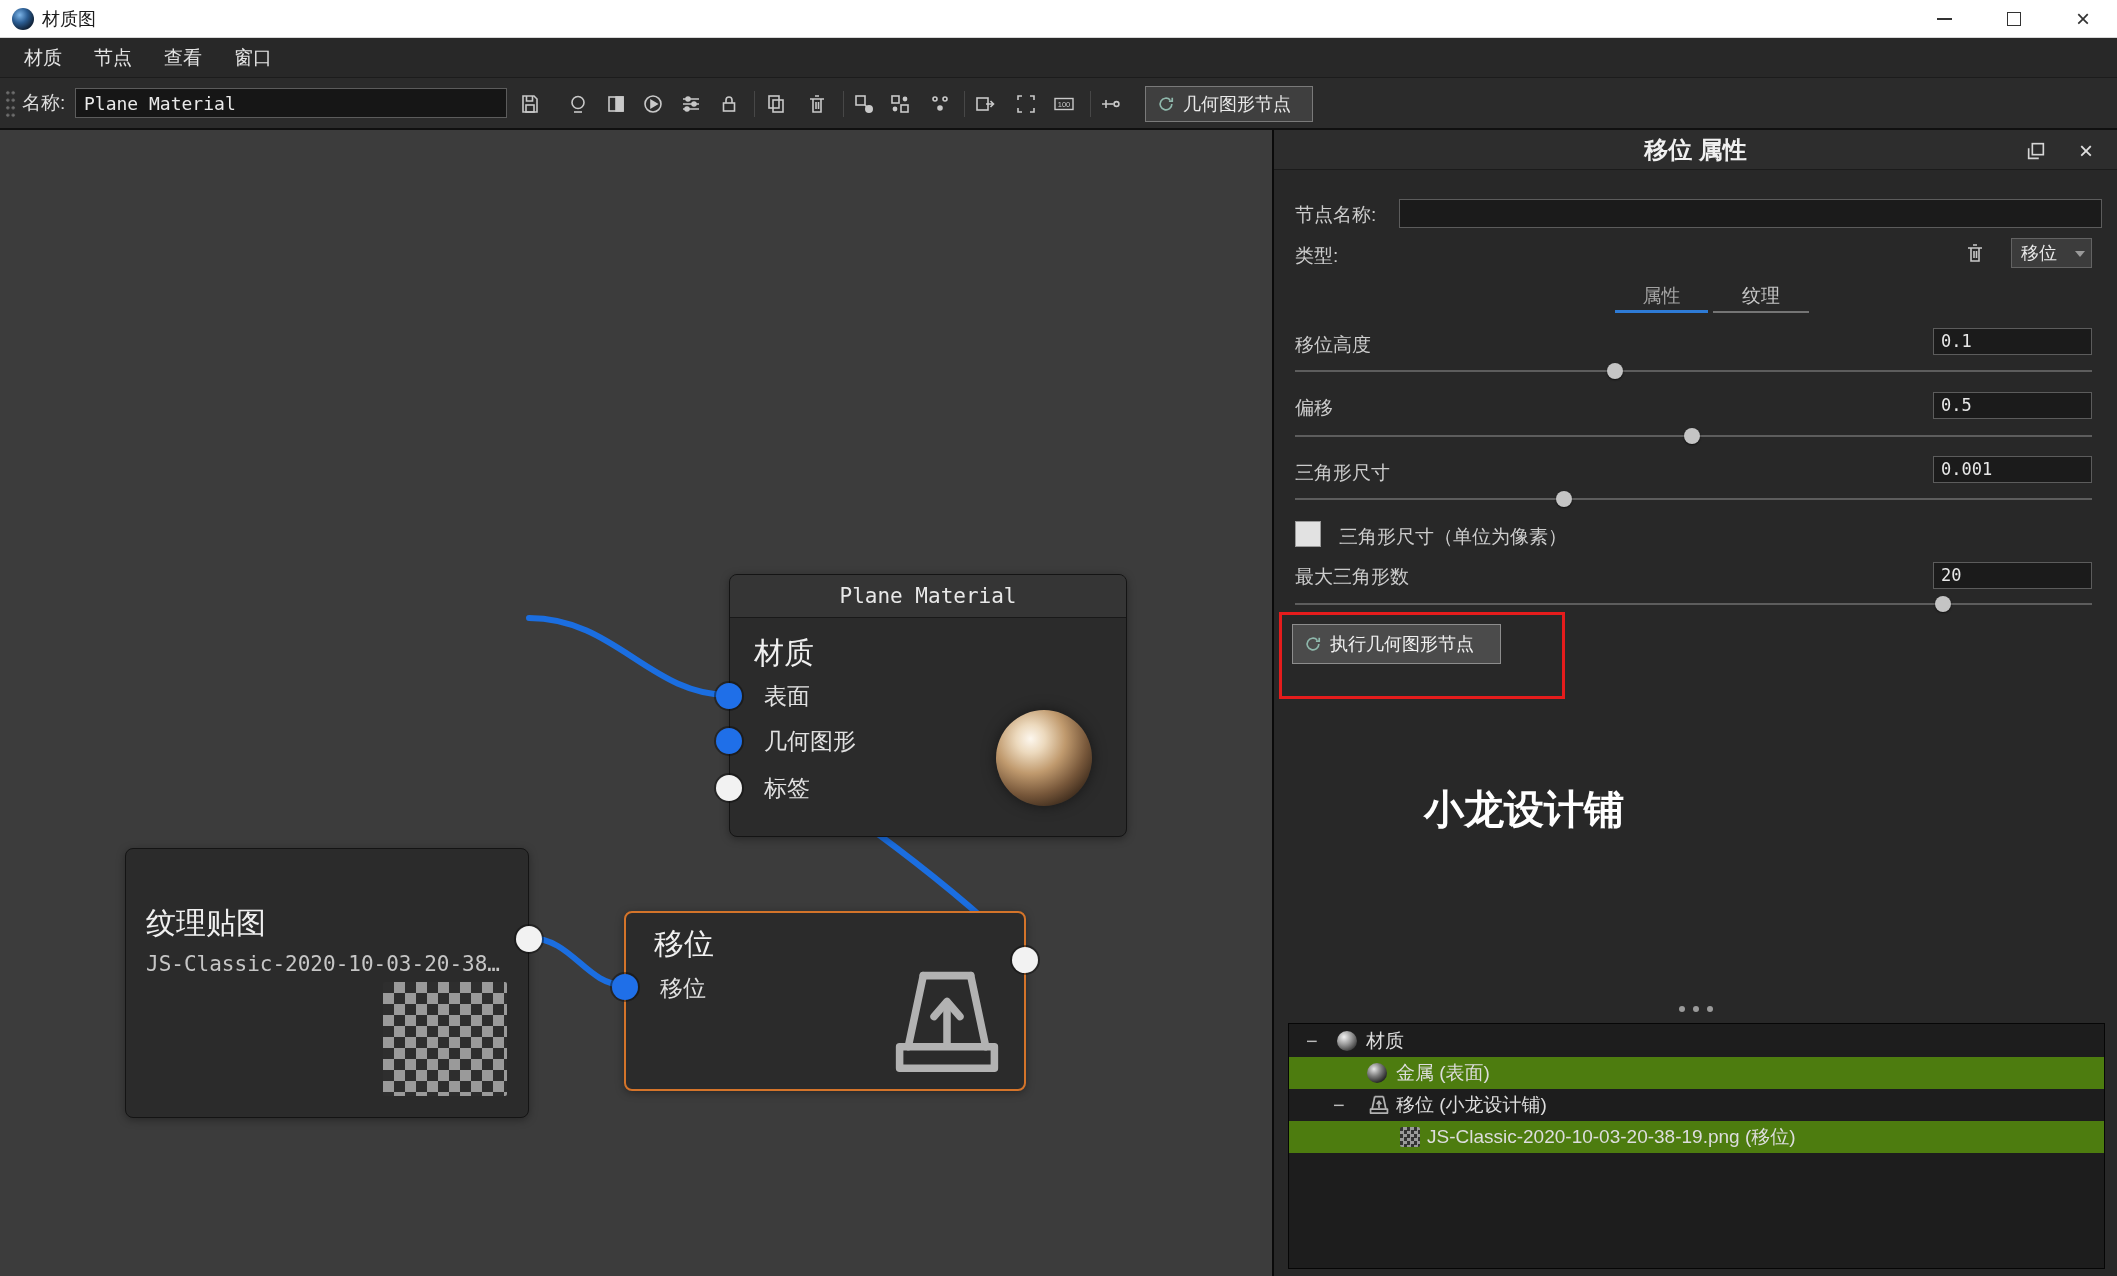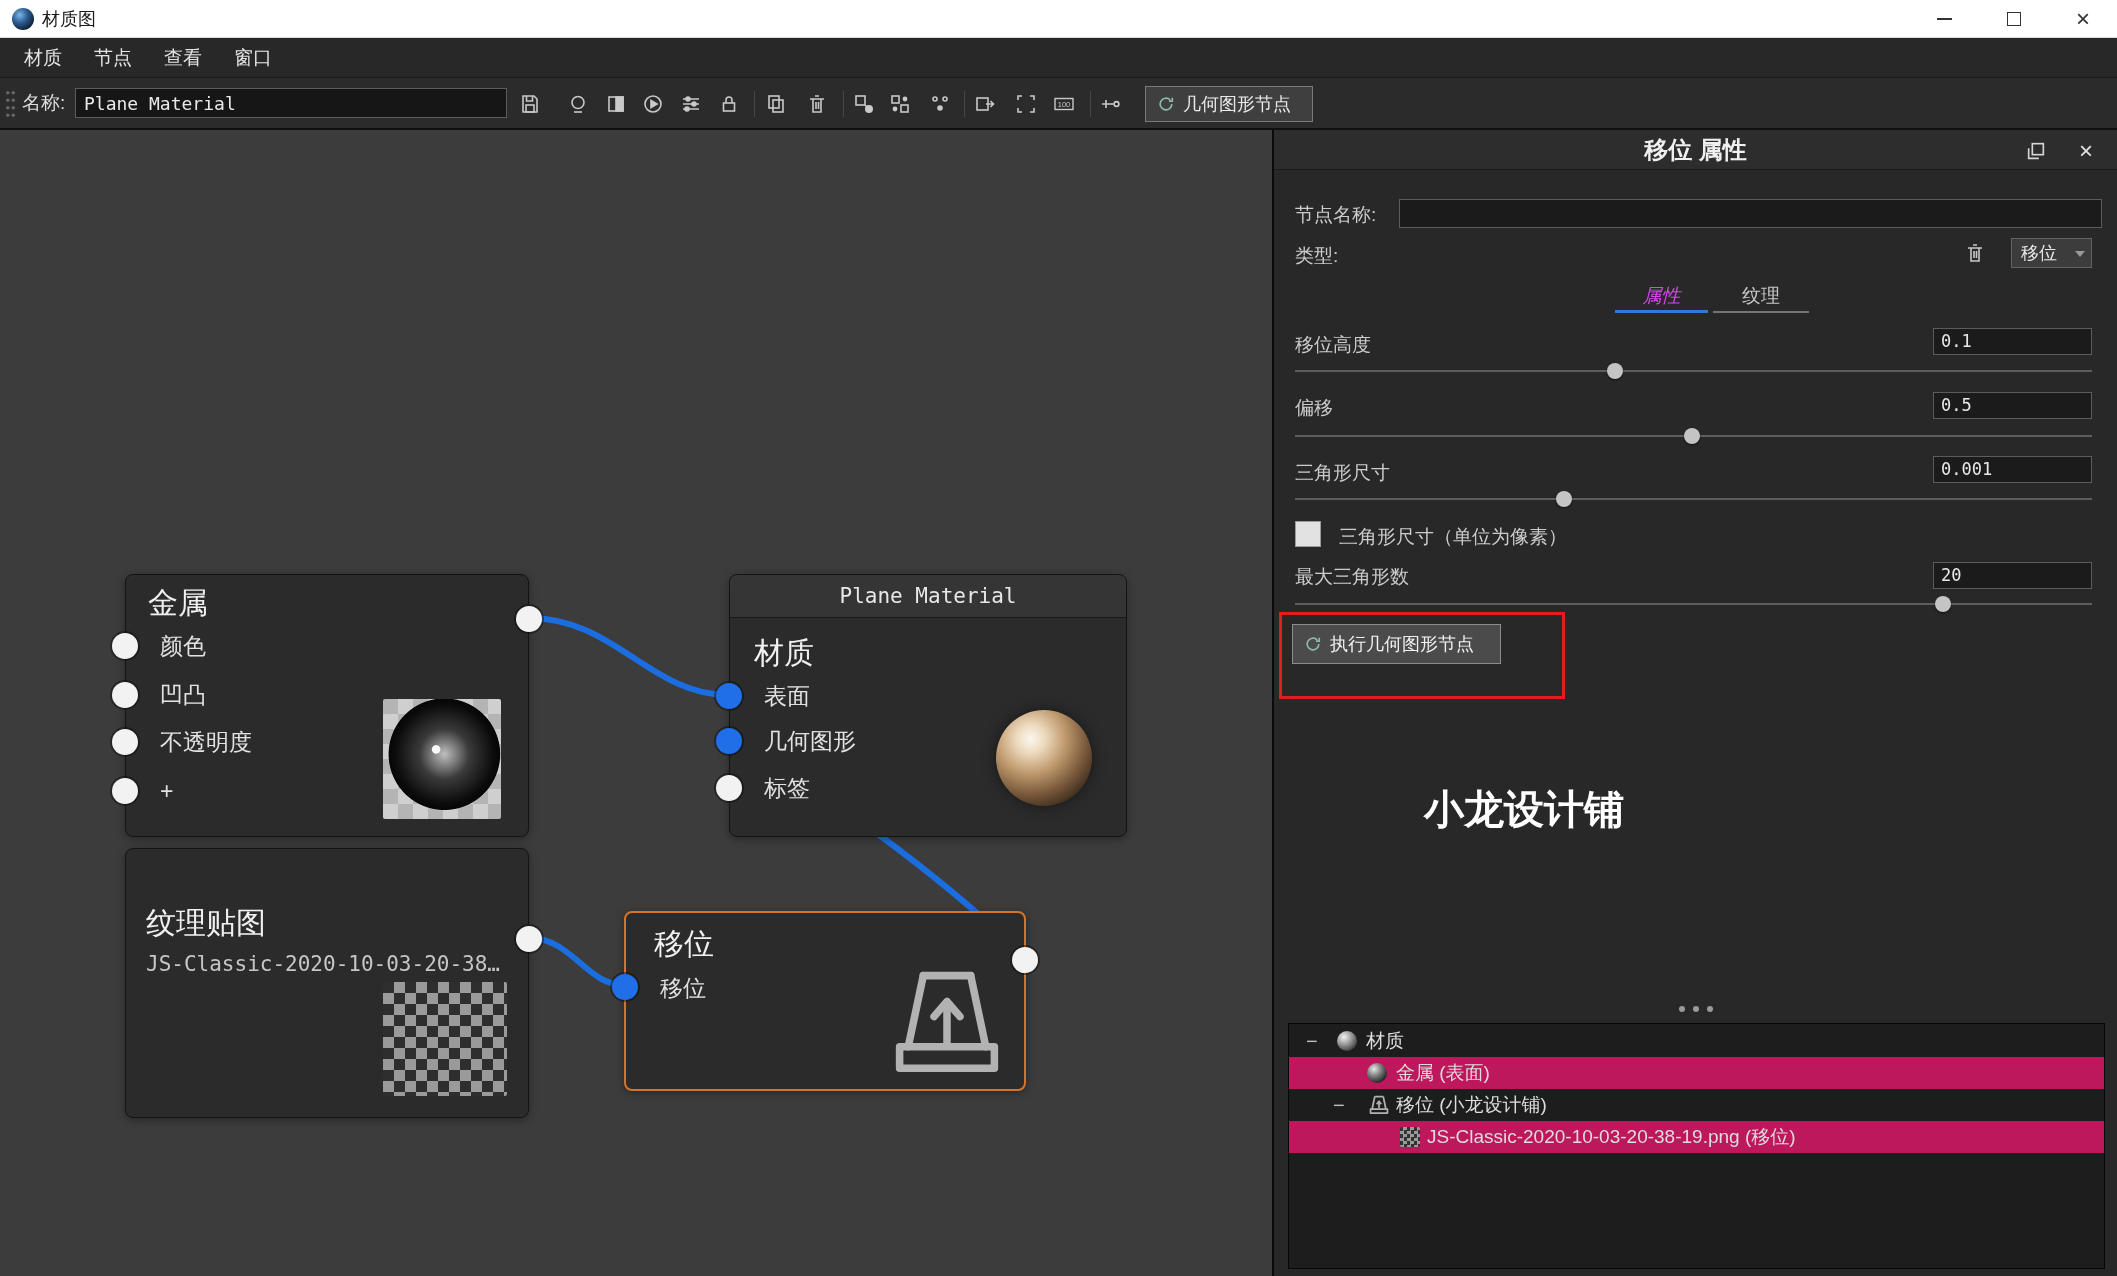--- a/index.html
+++ b/index.html
@@ -93,21 +93,21 @@
   .p-valuebox { position:absolute; left:659px; width:159px; height:27px; background:#1b1b1b;
     border:1px solid #5c5c5c; color:#e8e8e8; font-size:17px; line-height:25px; padding-left:7px;
     font-family:"DejaVu Sans Mono", monospace; }
   .type-dropdown { position:absolute; left:737px; top:108px; width:81px; height:30px; background:#3c3c3c;
     border:1px solid #636363; color:#e8e8e8; font-size:18px; line-height:28px; padding-left:9px; }
   .dd-arrow { position:absolute; right:6px; top:12px; width:0; height:0; border-left:5px solid transparent;
     border-right:5px solid transparent; border-top:6px solid #9a9a9a; }
   .p-trash { position:absolute; left:686px; top:108px; width:30px; height:30px; display:flex;
     align-items:center; justify-content:center; }
   .tab { position:absolute; top:152px; height:31px; text-align:center; font-size:19px; line-height:28px; }
-  .tab-active { color:#d946ef; border-bottom:3px solid #2e7bd6;font-style:italic; }
+  .tab-active { color:#a3a3a3; border-bottom:3px solid #2e7bd6; }
   .tab-inactive { color:#c6c6c6; border-bottom:2px solid #757575; }
   .track { position:absolute; left:21px; width:797px; height:2px; background:#5d5d5d; }
   .handle { position:absolute; top:-7px; width:16px; height:16px; border-radius:50%; background:#c4c4c4;
     box-shadow:0 1px 2px rgba(0,0,0,.6); }
   .checkbox { position:absolute; left:21px; top:391px; width:26px; height:26px; background:#e2e2e2;
     border:1px solid #9a9a9a; }
   .exec-btn { position:absolute; left:18px; top:494px; width:209px; height:40px; background:#4b4b4b;
     border:1px solid #8d8d8d; display:flex; align-items:center; gap:7px; padding:0 10px;
     font-size:18px; color:#f0f0f0; }
   .exec-btn svg { width:20px; height:20px; }
@@ -116,21 +116,21 @@
   .watermark { position:absolute; left:150px; top:652px; width:480px; 
     font-size:40px; font-weight:bold; color:#ffffff; }
   .splitter-dots { position:absolute; left:0; top:876px; width:100%; display:flex; gap:8px;
     justify-content:center; }
   .splitter-dots span { width:6px; height:6px; border-radius:50%; background:#9a9a9a; }
 
   
   .tree { position:absolute; left:14px; top:893px; width:817px; height:246px; background:#1d1d1d;
     border:1px solid #060606; overflow:hidden; }
   .tree-row { position:absolute; left:0; width:100%; height:32px; font-size:19px; color:#dddddd; }
-  .tree-row-alt { background:#be185d; }
+  .tree-row-alt { background:#4d7c0f; }
   .tr-exp { position:absolute; top:0; line-height:32px; color:#bbbbbb; font-size:20px; }
   .tr-icon { position:absolute; top:6px; width:20px; height:20px; border-radius:2px; }
   .tr-label { position:absolute; top:0; line-height:32px; white-space:nowrap; }
   .icon-ball1 { border-radius:50%;
     background:radial-gradient(circle at 35% 30%, #f2f2f2, #9a9a9a 40%, #3c3c3c 78%, #161616); }
   .icon-ball2 { border-radius:50%;
     background:radial-gradient(circle at 35% 30%, #e8e8e8, #7d7d7d 38%, #252525 75%, #000); }
   .icon-noise { background:repeating-conic-gradient(#9a9a9a 0% 25%, #333 0% 50%) 0 0/7px 7px; }
 </style>
 </head>
@@ -272,33 +272,20 @@
     </div>
   </div>
 
   <div class="canvas">
     <svg class="wires" width="1272" height="1146">
       <path d="M529,488 C615,488 650,565 729,565" stroke="#1b6ee0" stroke-width="6" fill="none" stroke-linecap="round"></path>
       <path d="M529,808 C572,808 586,855 624,855" stroke="#1b6ee0" stroke-width="6" fill="none" stroke-linecap="round"></path>
       <path d="M1026,828 C944,748 804,644 729,610" stroke="#1b6ee0" stroke-width="6" fill="none" stroke-linecap="round"></path>
     </svg>
 
-    <div class="node" style="left:125px; top:444px; width:404px; height:263px;">
-      <div class="node-type" style="left:22px; top:8px;">金属</div>
-      <span class="pin pin-left" style="top:58px"></span>
-      <span class="pin pin-left" style="top:107px"></span>
-      <span class="pin pin-left" style="top:154px"></span>
-      <span class="pin pin-left" style="top:203px"></span>
-      <div class="pin-label" style="top:58px">颜色</div>
-      <div class="pin-label" style="top:107px">凹凸</div>
-      <div class="pin-label" style="top:154px">不透明度</div>
-      <div class="pin-label" style="top:203px">+</div>
-      <div class="thumb thumb-metal" style="left:257px; top:124px; width:118px; height:120px;"></div>
-      <span class="pin pin-right" style="top:31px"></span>
-    </div>
 
     <div class="node" style="left:729px; top:444px; width:398px; height:263px;">
       <div class="node-header hdr-center">Plane Material</div>
       <div class="node-type" style="left:24px; top:58px;">材质</div>
       <span class="pin pin-left pin-blue" style="top:108px"></span>
       <span class="pin pin-left pin-blue" style="top:153px"></span>
       <span class="pin pin-left" style="top:200px"></span>
       <div class="pin-label" style="top:108px">表面</div>
       <div class="pin-label" style="top:153px">几何图形</div>
       <div class="pin-label" style="top:200px">标签</div>

